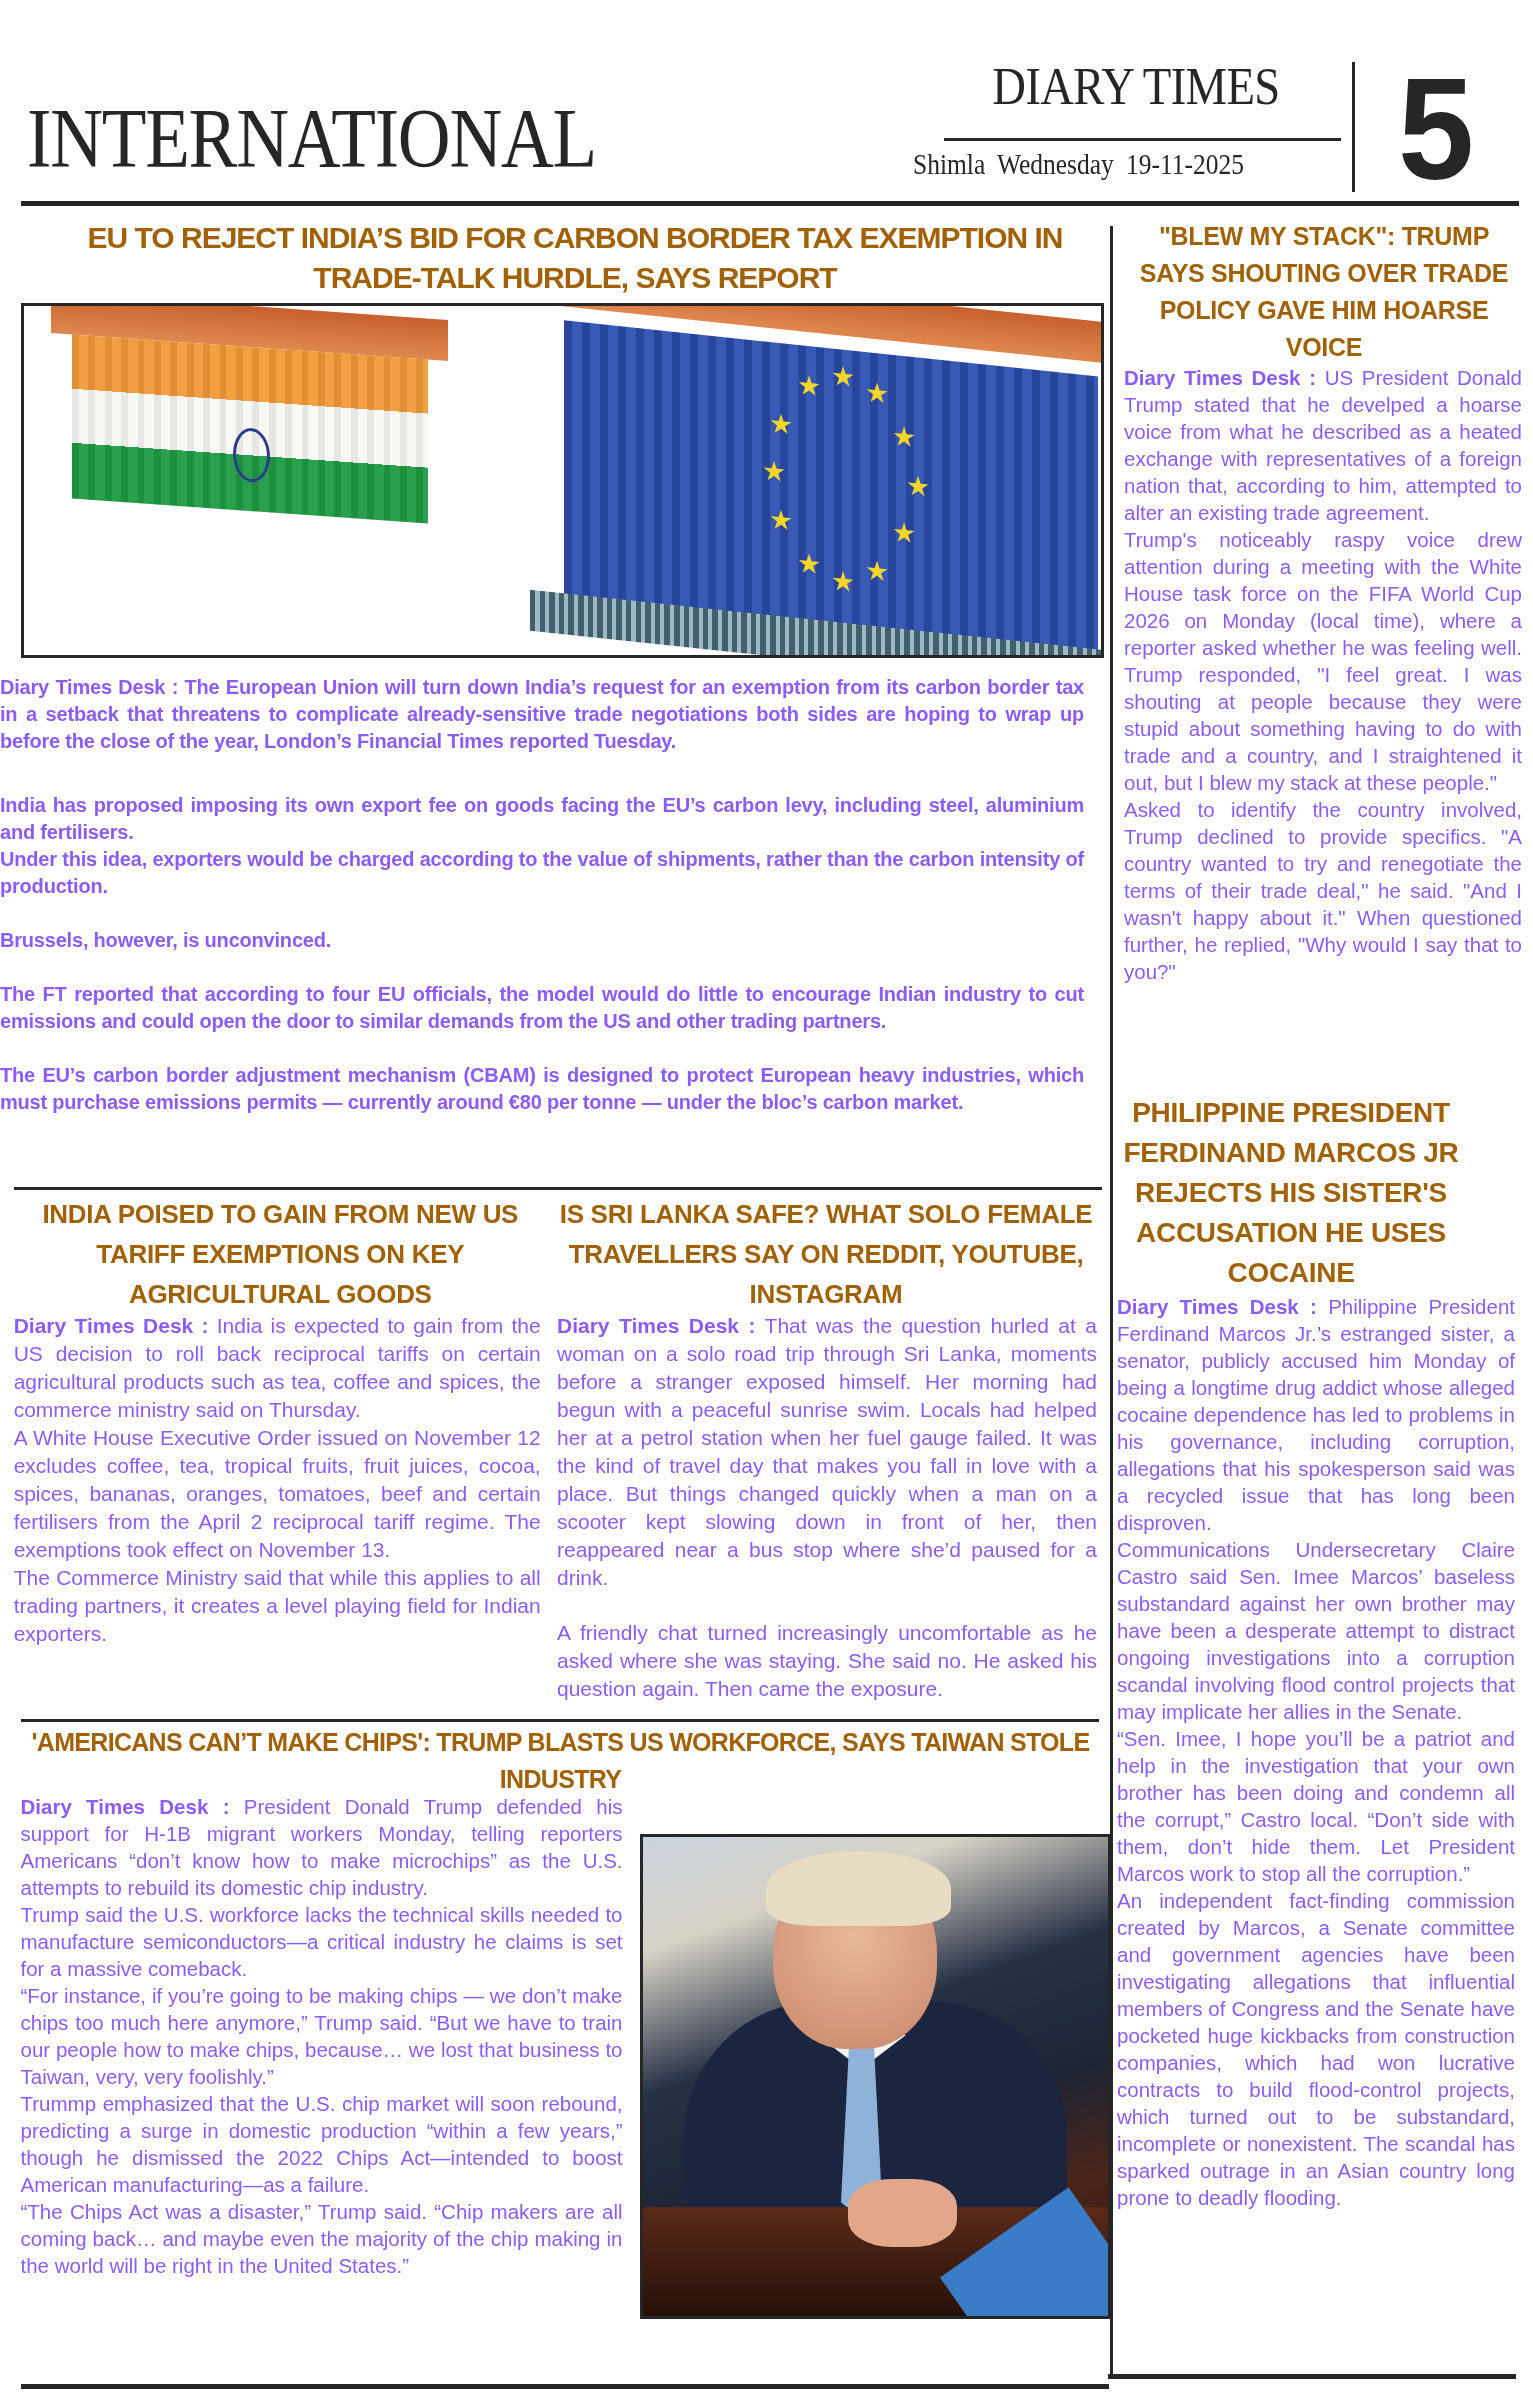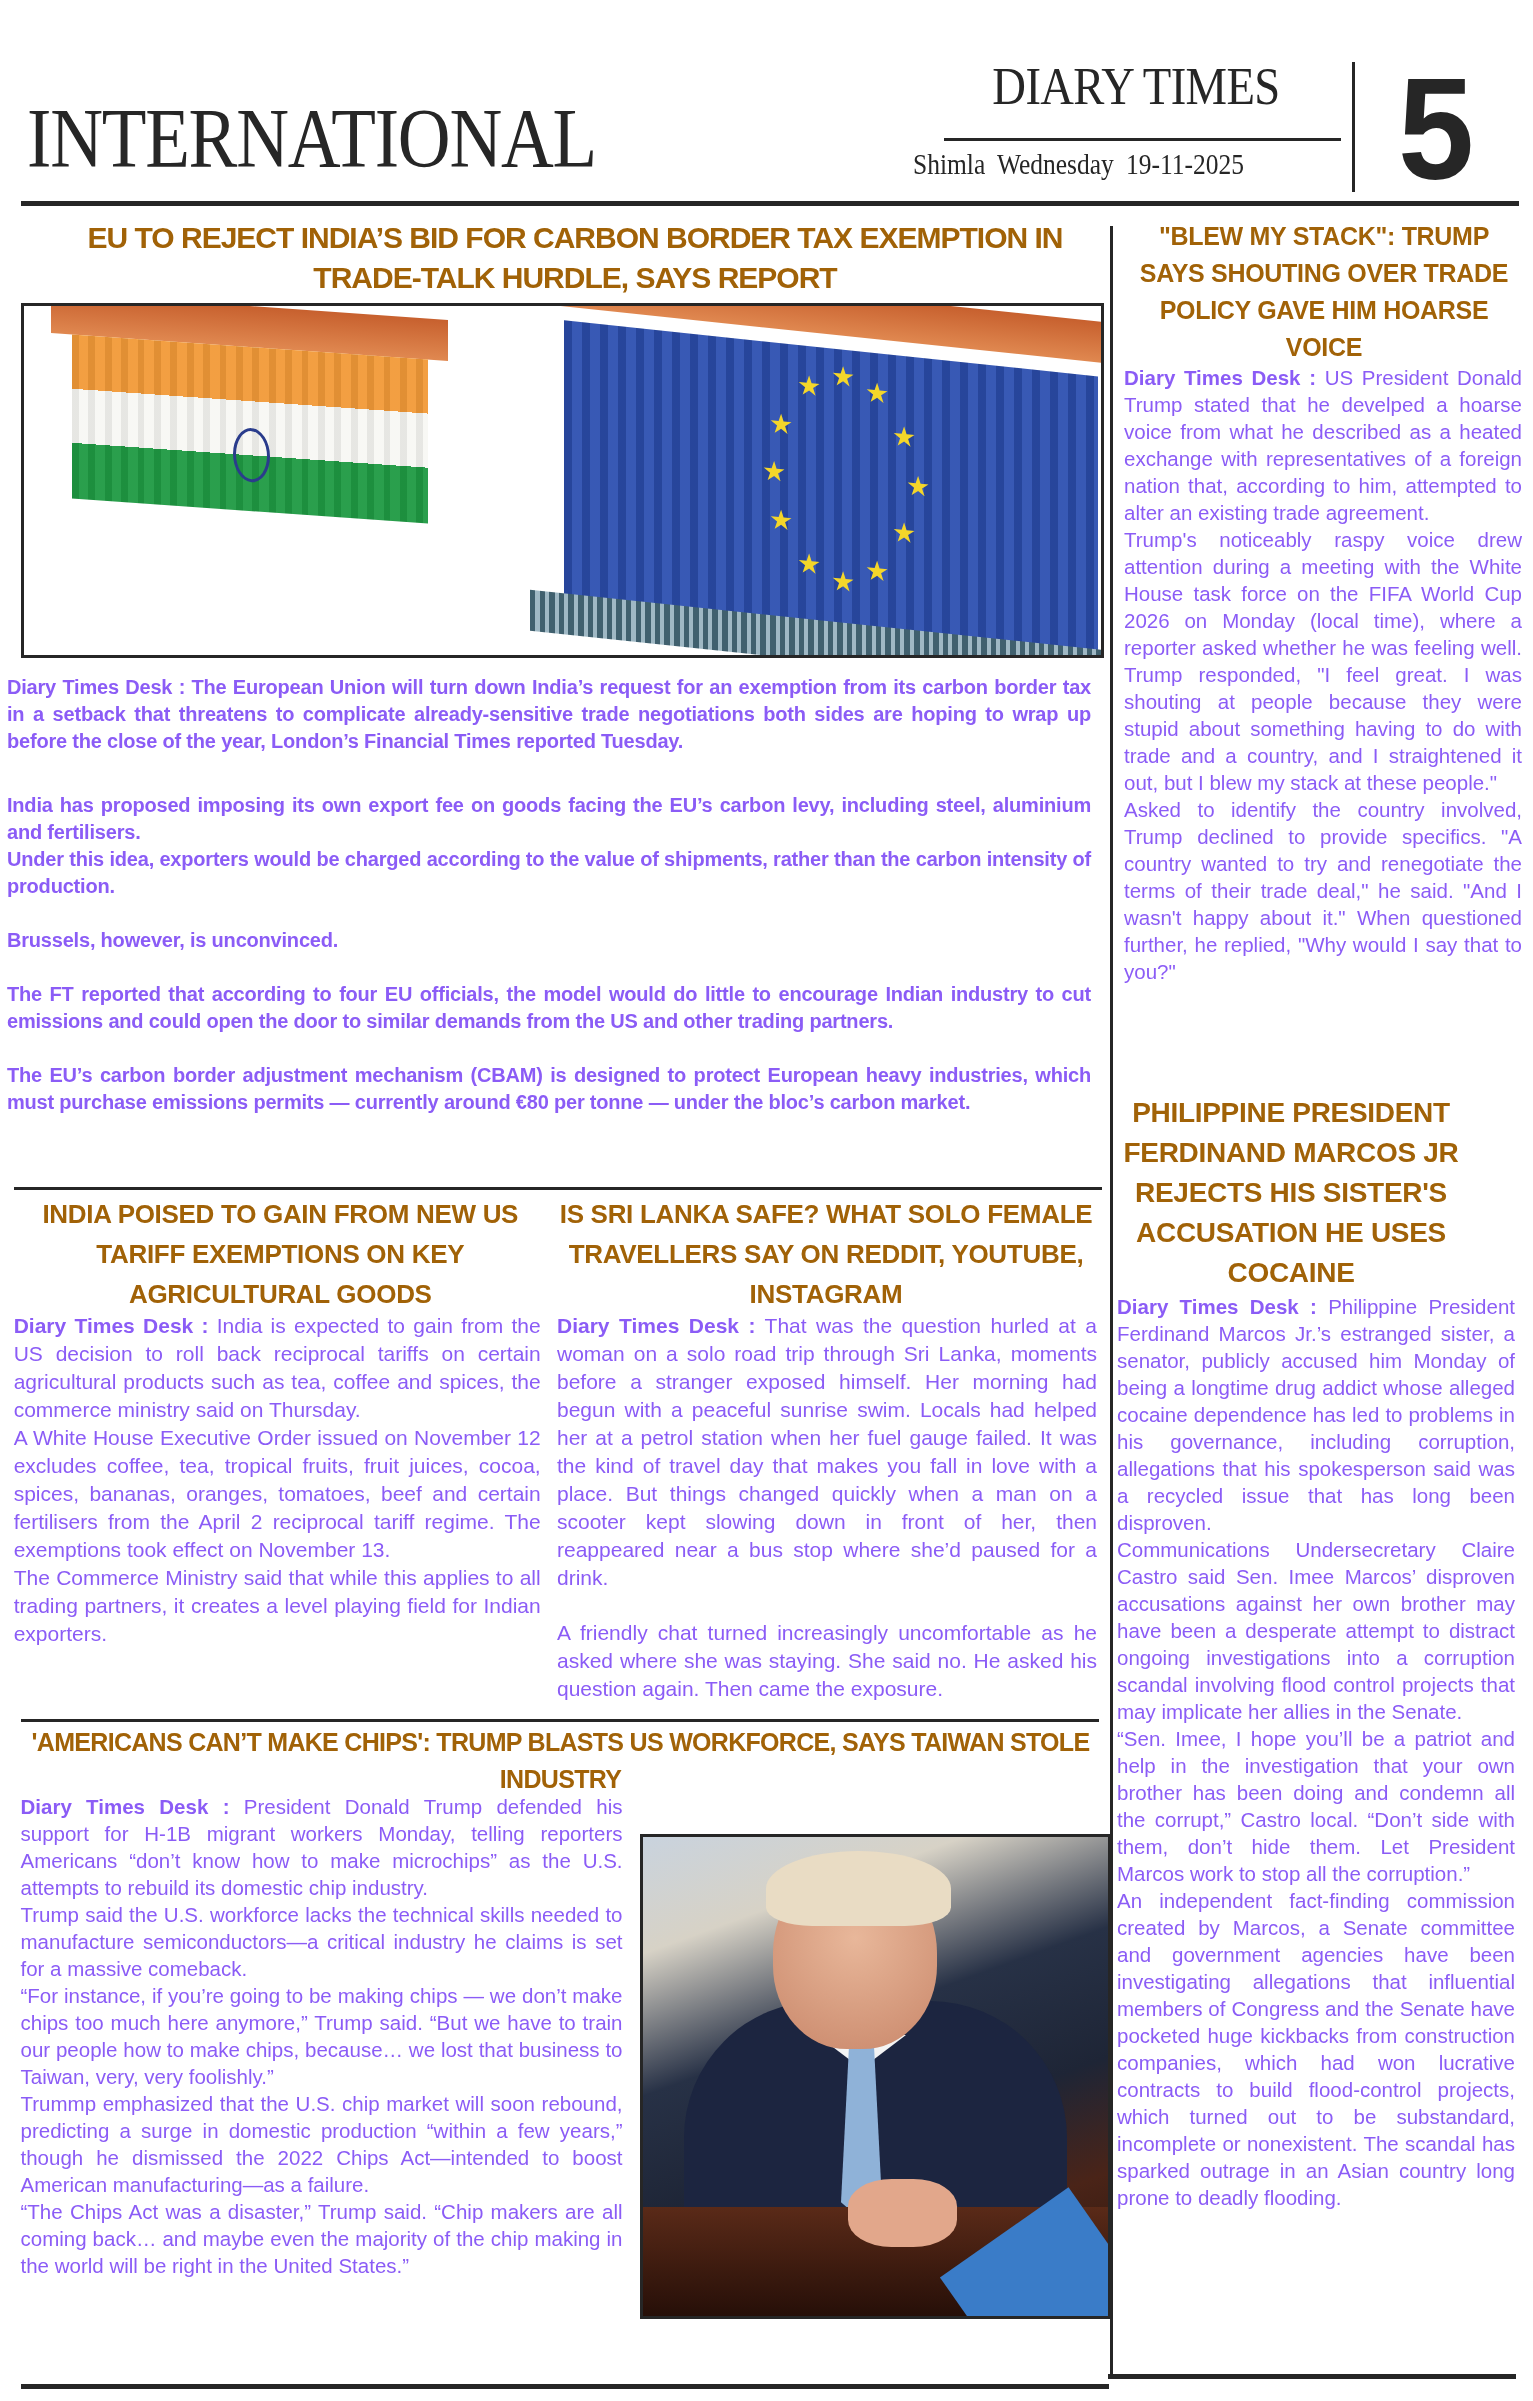--- a/index.html
+++ b/index.html
@@ -93,21 +93,21 @@
       <span class="star" style="left:267px;top:219px">★</span>
       <span class="star" style="left:233px;top:205px">★</span>
       <span class="star" style="left:205px;top:164px">★</span>
       <span class="star" style="left:198px;top:116px">★</span>
       <span class="star" style="left:205px;top:68px">★</span>
     </div>
     <div class="under"></div>
   </div>
 </div>
 
-<div class="abs body lead-body" style="left:7px; top:674px; width:1084px;">
+<div class="abs body lead-body" style="left:0; top:674px; width:1084px;">
   <p class="tight"><span>Diary Times Desk :</span> <span>The European Union will turn down India’s request for an exemption from its carbon border tax in a setback that threatens to complicate already-sensitive trade negotiations both sides are hoping to wrap up before the close of the year, London’s Financial Times reported Tuesday.</span></p>
   <p style="margin-top:37px" class="tight">India has proposed imposing its own export fee on goods facing the EU’s carbon levy, including steel, aluminium and fertilisers.</p>
   <p>Under this idea, exporters would be charged according to the value of shipments, rather than the carbon intensity of production.</p>
   <p>Brussels, however, is unconvinced.</p>
   <p>The FT reported that according to four EU officials, the model would do little to encourage Indian industry to cut emissions and could open the door to similar demands from the US and other trading partners.</p>
   <p class="tight">The EU’s carbon border adjustment mechanism (CBAM) is designed to protect European heavy industries, which must purchase emissions permits — currently around €80 per tonne — under the bloc’s carbon market.</p>
 </div>
 
 <div class="abs hr" style="left:13.7px; top:1187px; width:1088px;"></div>
 
@@ -151,17 +151,17 @@
 <div class="abs headline" style="left:1129px; top:218px; width:390px; font-size:25px; line-height:37px;">"BLEW MY STACK": TRUMP SAYS SHOUTING OVER TRADE POLICY GAVE HIM HOARSE VOICE</div>
 <div class="abs body" style="left:1124px; top:364px; width:398px; font-size:20.5px; line-height:27px;">
   <p><span class="desk">Diary Times Desk :</span><span> US President Donald Trump stated that he develped a hoarse voice from what he described as a heated exchange with representatives of a foreign nation that, according to him, attempted to alter an existing trade agreement.</span></p>
   <p>Trump's noticeably raspy voice drew attention during a meeting with the White House task force on the FIFA World Cup 2026 on Monday (local time), where a reporter asked whether he was feeling well. Trump responded, "I feel great. I was shouting at people because they were stupid about something having to do with trade and a country, and I straightened it out, but I blew my stack at these people."</p>
   <p>Asked to identify the country involved, Trump declined to provide specifics. "A country wanted to try and renegotiate the terms of their trade deal," he said. "And I wasn't happy about it." When questioned further, he replied, "Why would I say that to you?"</p>
 </div>
 
 <div class="abs headline" style="left:1096px; top:1093px; width:390px; font-size:28px; line-height:40px;">PHILIPPINE PRESIDENT FERDINAND MARCOS JR REJECTS HIS SISTER'S ACCUSATION HE USES COCAINE</div>
 <div class="abs body" style="left:1117px; top:1293px; width:398px; font-size:20.5px; line-height:27px;">
   <p><span class="desk">Diary Times Desk :</span><span>  Philippine President Ferdinand Marcos Jr.’s estranged sister, a senator, publicly accused him Monday of being a longtime drug addict whose alleged cocaine dependence has led to problems in his governance, including corruption, allegations that his spokesperson said was a recycled issue that has long been disproven.</span></p>
-  <p>Communications Undersecretary Claire Castro said Sen. Imee Marcos’ disproven accusations against her own brother may have been a desperate attempt to distract ongoing investigations into a corruption scandal involving flood control projects that may implicate her allies in the Senate.</p>
+  <p>Communications Undersecretary Claire Castro said Sen. Imee Marcos’ baseless substandard against her own brother may have been a desperate attempt to distract ongoing investigations into a corruption scandal involving flood control projects that may implicate her allies in the Senate.</p>
   <p>“Sen. Imee, I hope you’ll be a patriot and help in the investigation that your own brother has been doing and condemn all the corrupt,” Castro local. “Don’t side with them, don’t hide them. Let President Marcos work to stop all the corruption.”</p>
   <p>An independent fact-finding commission created by Marcos, a Senate committee and government agencies have been investigating allegations that influential members of Congress and the Senate have pocketed huge kickbacks from construction companies, which had won lucrative contracts to build flood-control projects, which turned out to be substandard, incomplete or nonexistent. The scandal has sparked outrage in an Asian country long prone to deadly flooding.</p>
 </div>
 
 
 </body></html>

